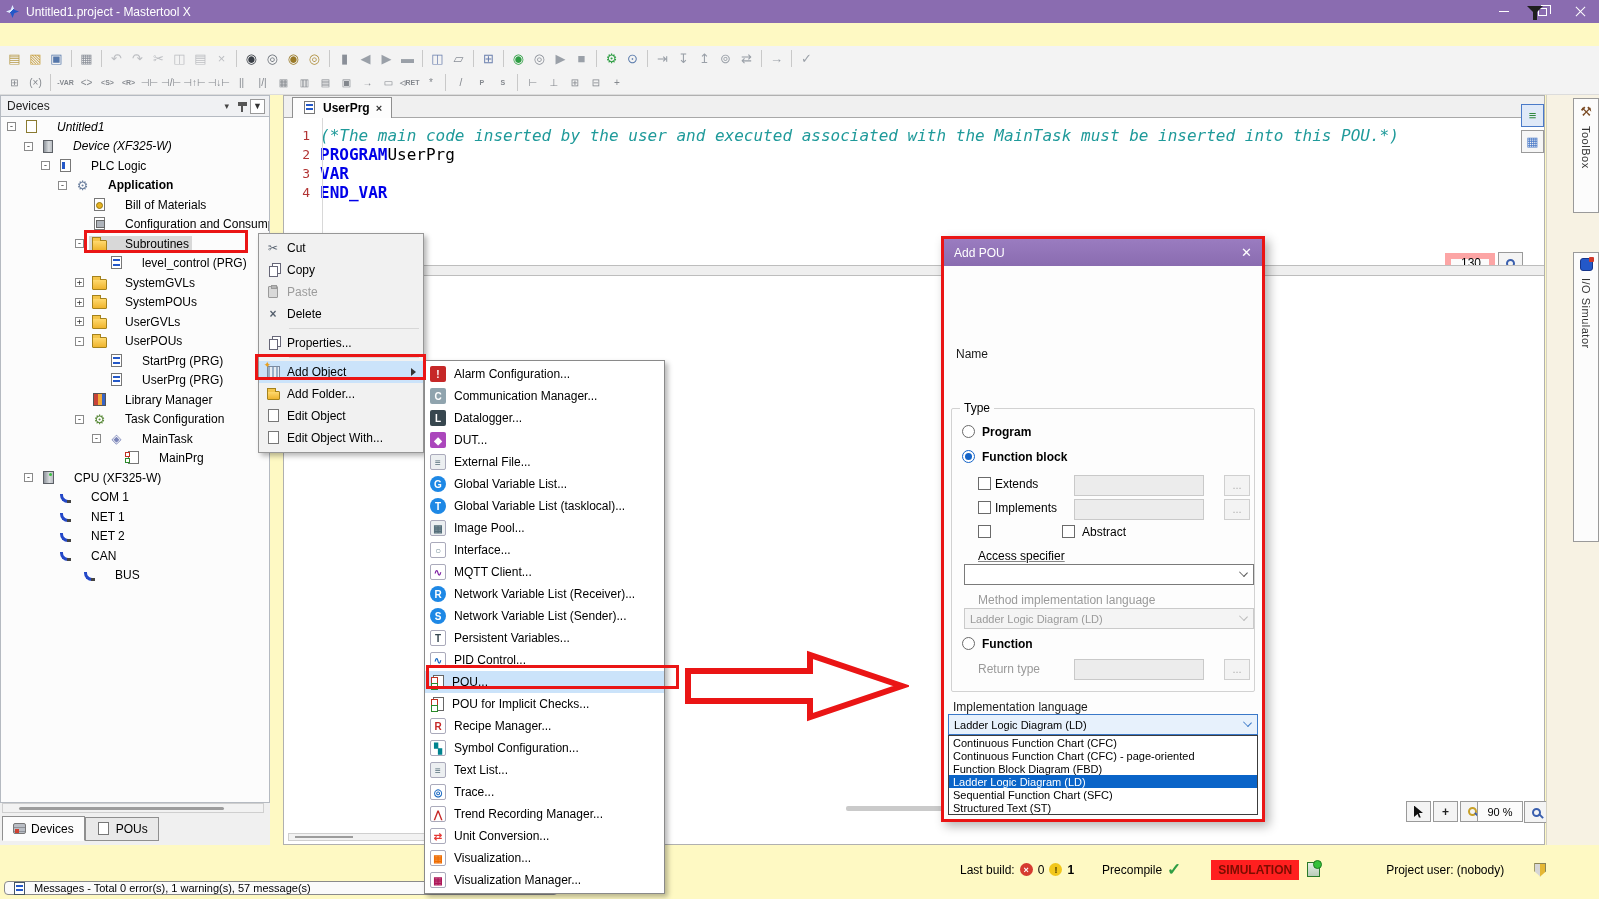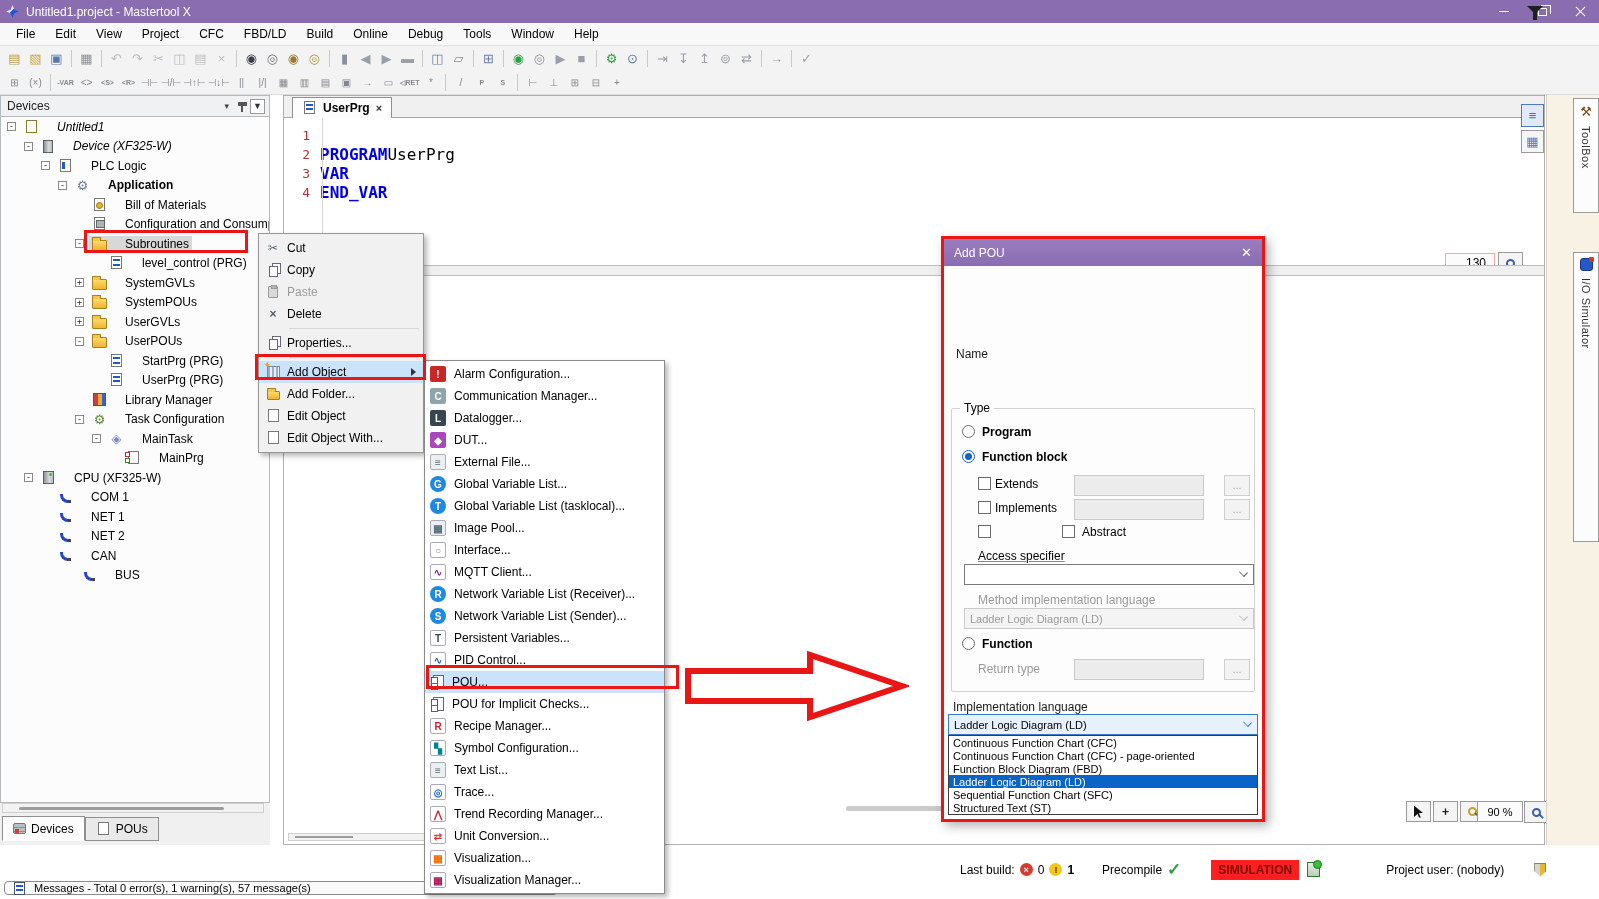--- a/index.html
+++ b/index.html
@@ -1,18 +1,18 @@
 <!DOCTYPE html>
 <html><head>
 <meta charset="utf-8">
 <style>
   * { box-sizing: border-box; }
   html,body { margin:0; padding:0; background:#444; }
   body { font-family:"Liberation Sans", sans-serif; font-size:12px; color:#000; }
-  #root { position:relative; width:1599px; height:899px; background:#ffffff; overflow:hidden; margin:0 auto; }
+  #root { position:relative; width:1599px; height:899px; background:#fef9c3; overflow:hidden; margin:0 auto; }
 
   
   .titlebar { position:absolute; left:0; top:0; width:100%; height:23px; background:#8a6cb0; display:flex; align-items:center; color:#fff; }
   .logo { width:13px; height:13px; margin:0 7px 0 6px; background:linear-gradient(135deg,#dfeaff 0 45%,#2458c8 45% 100%); clip-path:polygon(50% 0,64% 36%,100% 50%,64% 64%,50% 100%,36% 64%,0 50%,36% 36%); }
   .title-text { font-size:12px; }
   .win-controls { margin-left:auto; display:flex; height:100%; }
   .win-btn { width:38px; height:100%; display:flex; align-items:center; justify-content:center; }
   .min-glyph { width:10px; height:1px; background:#fff; }
   .restore-glyph { width:9px; height:8px; border:1px solid #fff; position:relative; }
   .restore-glyph::before { content:""; position:absolute; left:2px; top:-4px; width:9px; height:8px; border-top:1px solid #fff; border-right:1px solid #fff; }
@@ -107,21 +107,21 @@
   .code-pane { position:absolute; left:0; top:22px; width:100%; height:147px; background:#fff; }
   .code-line { display:flex; height:19px; align-items:center; font-family:"DejaVu Sans Mono",monospace; font-size:16px; }
   .lineno { width:36px; text-align:right; padding-right:10px; color:#b23434; font-size:13px; flex:none; }
   .seg-comment { color:#1f9a9a; font-style:italic; }
   .seg-keyword { color:#0000e8; font-weight:bold; }
   .seg-plain { color:#000; }
   .code-lines { padding-top:8px; }
   .gutter-line { position:absolute; left:38px; top:0; bottom:0; width:1px; background:#d8d8d8; }
   .view-btn { position:absolute; width:23px; height:23px; border:1px solid #9a9a9a; background:#f6f6f6; display:flex; align-items:center; justify-content:center; font-size:13px; color:#4a7ac8; }
   .view-btn.active { border-color:#4a7ac8; background:#dfe9f8; color:#2f8a3f; }
-  .value-box { position:absolute; left:1161px; top:157px; width:50px; height:20px; border:1px solid #fca5a5; background:#fbfbfb; font-size:12px; display:flex; align-items:center; justify-content:flex-end; padding-right:8px; }
+  .value-box { position:absolute; left:1161px; top:157px; width:50px; height:20px; border:6px solid #fca5a5; background:#fbfbfb; font-size:12px; display:flex; align-items:center; justify-content:flex-end; padding-right:8px; }
   .mag-btn { position:absolute; width:25px; height:22px; border:1px solid #9a9a9a; background:#f4f4f4; display:flex; align-items:center; justify-content:center; }
   .mag { width:9px; height:9px; border:2px solid #3a5fae; border-radius:50%; position:relative; }
   .mag::after { content:""; position:absolute; width:6px; height:2px; background:#3a5fae; transform:rotate(45deg); right:-5px; bottom:-2px; }
   .splitter { position:absolute; left:0; top:169px; width:100%; height:11px; background:#efefef; border-top:1px solid #bdbdbd; border-bottom:1px solid #bdbdbd; }
   .ladder-pane { position:absolute; left:0; top:180px; width:100%; height:568px; background:#fff; }
   .lblock { position:absolute; left:172px; top:232px; width:104px; height:33px; background:#eef2fb; border:1px solid #5b6b9b; font-family:"DejaVu Sans Mono",monospace; color:#18246e; }
   .lblock .btitle { text-align:center; font-weight:bold; font-size:13px; margin-top:1px; }
   .lblock .bpin-l { position:absolute; left:2px; bottom:0; font-weight:bold; font-size:11px; }
   .lblock .bpin-r { position:absolute; right:2px; bottom:0; font-weight:bold; font-size:11px; }
   .wire { position:absolute; height:2px; background:#111; }
@@ -218,34 +218,20 @@
         </div>
       <div class="win-btn">
           <span class="restore-glyph"></span>
         </div>
       <div class="win-btn">
           <span class="close-glyph"></span>
         </div>
     </div>
   </div>
 
-  <div class="menubar" id="menubar">
-      <span class="menu-item">File</span>
-      <span class="menu-item">Edit</span>
-      <span class="menu-item">View</span>
-      <span class="menu-item">Project</span>
-      <span class="menu-item">CFC</span>
-      <span class="menu-item">FBD/LD</span>
-      <span class="menu-item">Build</span>
-      <span class="menu-item">Online</span>
-      <span class="menu-item">Debug</span>
-      <span class="menu-item">Tools</span>
-      <span class="menu-item">Window</span>
-      <span class="menu-item">Help</span>
-    </div>
   <div class="funnel"></div>
 
   <div class="toolbar1" id="toolbar1">
       <span class="tbicon" style="color: rgb(183, 155, 74);">▤</span>
       <span class="tbicon" style="color: rgb(200, 160, 64);">▧</span>
       <span class="tbicon" style="color: rgb(85, 119, 170);">▣</span>
       <span class="tbsep"></span>
       <span class="tbicon" style="color: rgb(138, 143, 152);">▦</span>
       <span class="tbsep"></span>
       <span class="tbicon disabled" style="">↶</span>
@@ -547,20 +533,21 @@
         <span>UserPrg</span>
         <span class="tab-close">×</span>
       </div>
       <span class="tab-ddown">▼</span>
     </div>
     <div class="code-pane">
       <div class="gutter-line"></div>
       <div class="code-lines" id="code-lines">
           <div class="code-line">
             <span class="lineno">1</span>
+            <span class="seg-comment">(*The main code inserted by the user and executed associated with the MainTask must be inserted into this POU.*)</span>
           </div>
           <div class="code-line">
             <span class="lineno">2</span>
             <span class="seg-keyword">PROGRAM</span>
             <span class="seg-plain"> UserPrg</span>
           </div>
           <div class="code-line">
             <span class="lineno">3</span>
             <span class="seg-keyword">VAR</span>
           </div>

